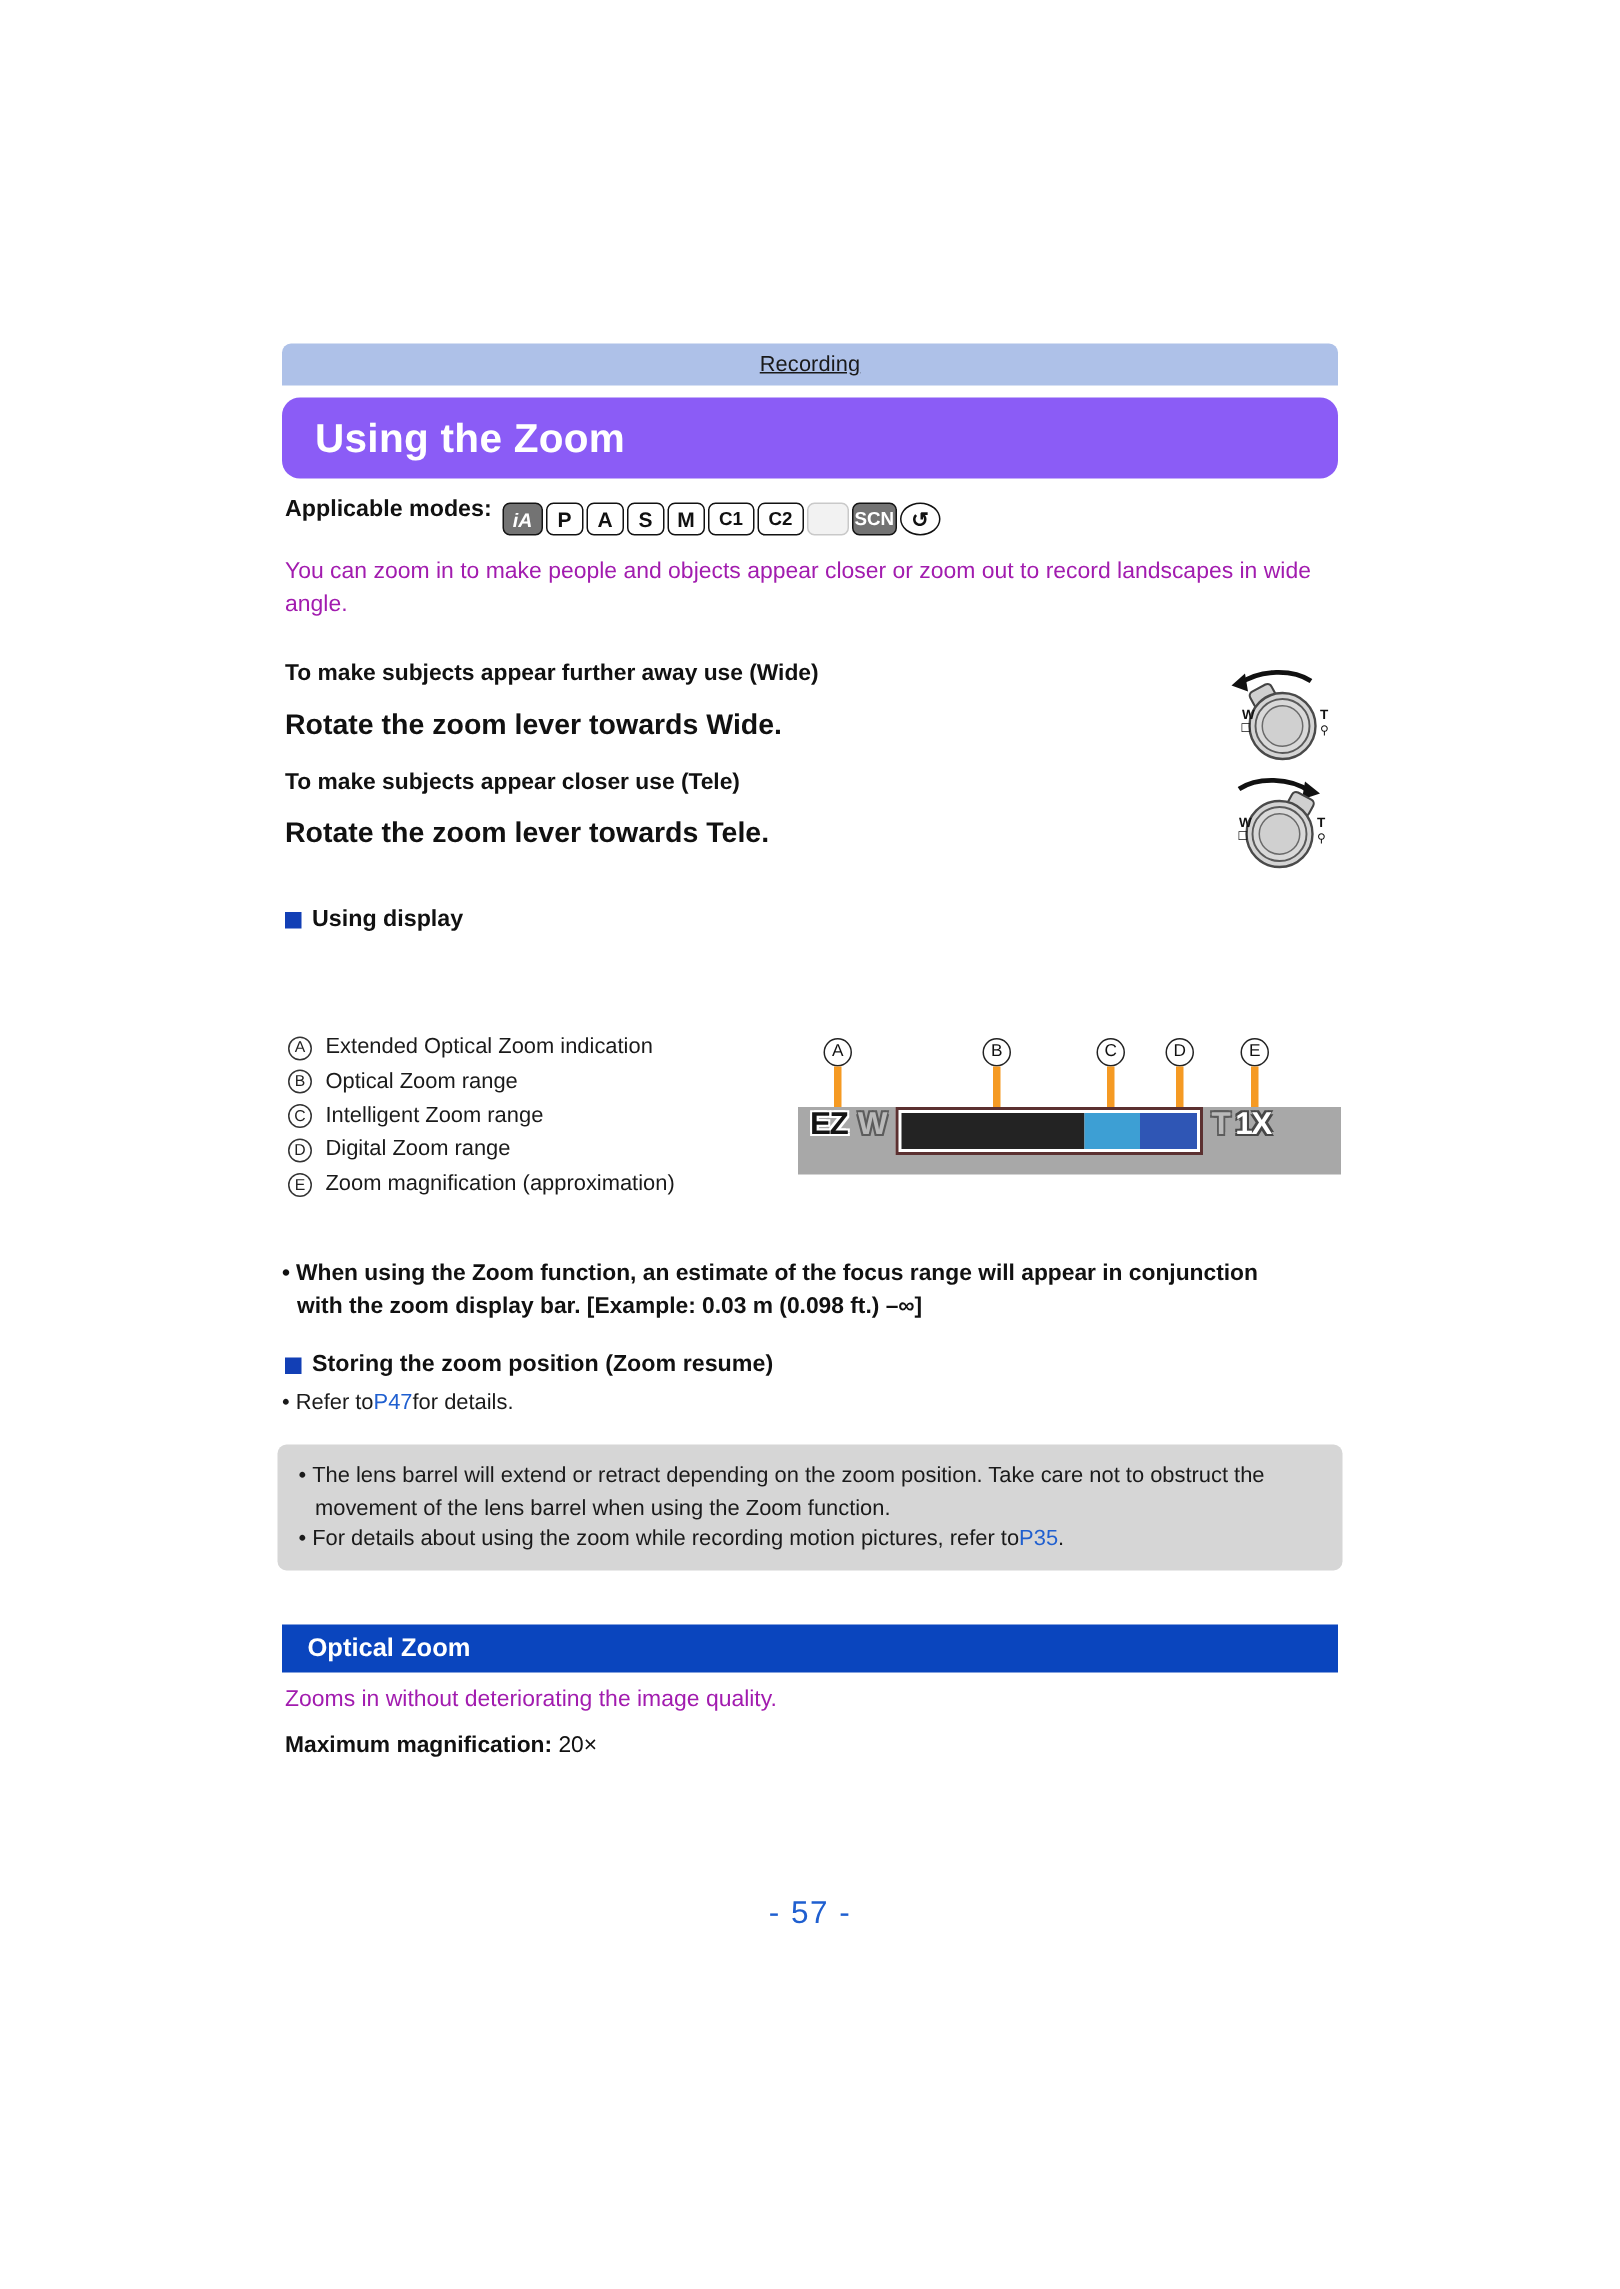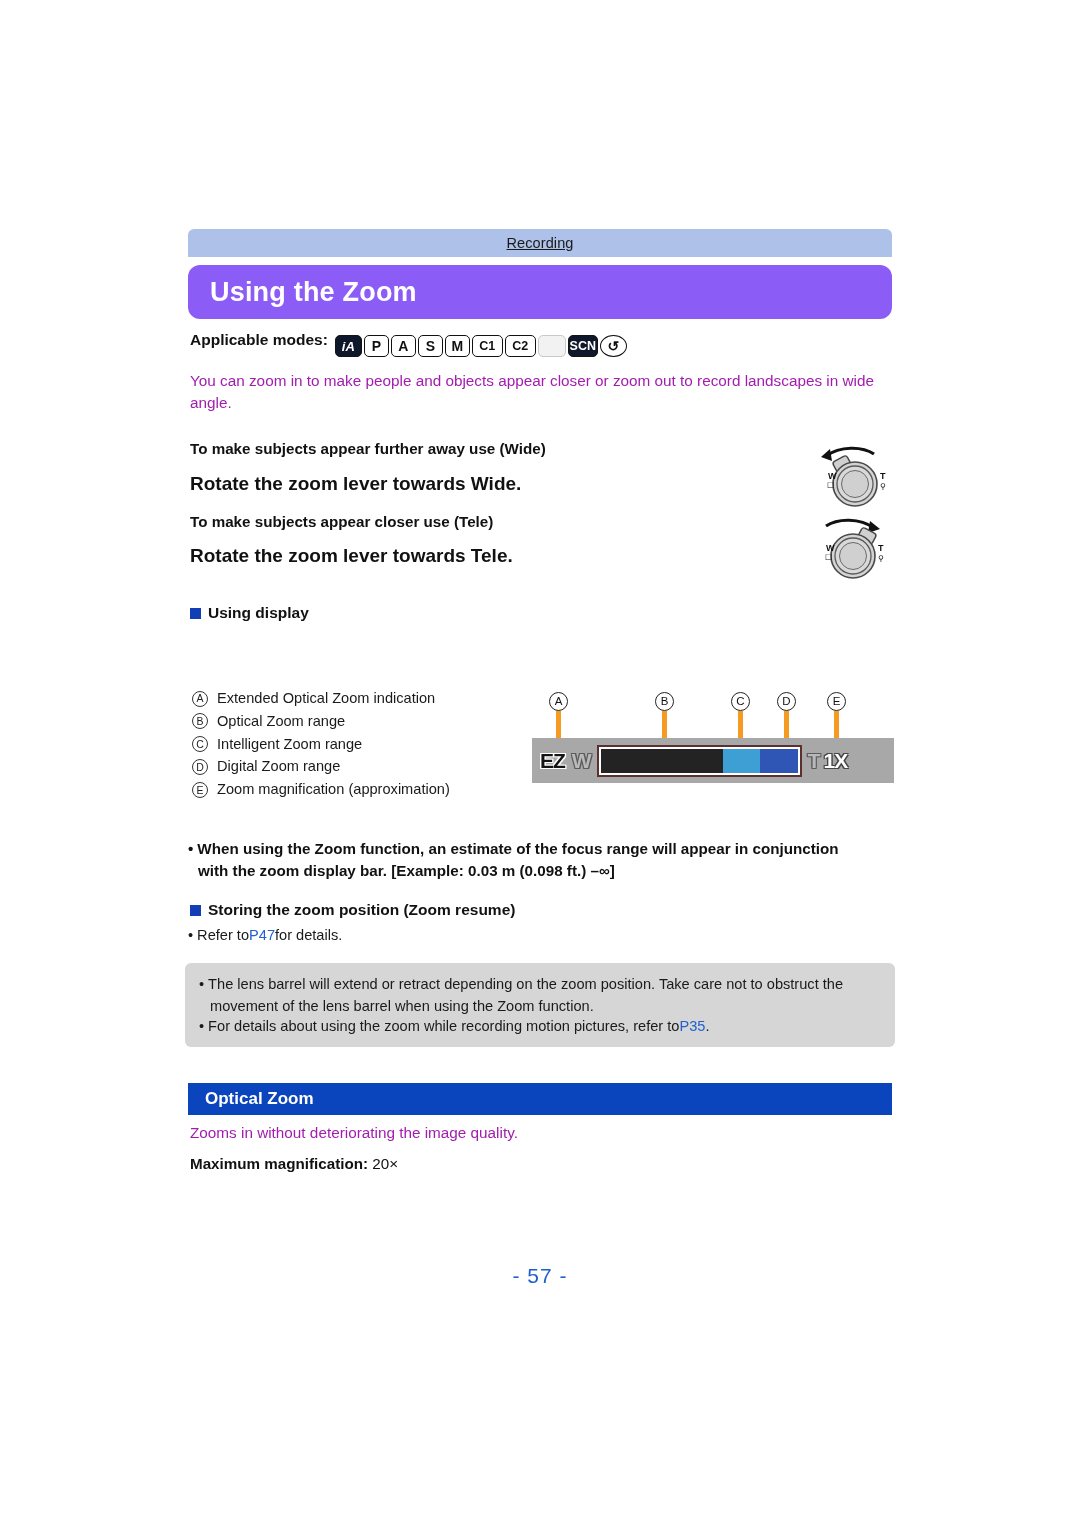--- a/index.html
+++ b/index.html
@@ -83,21 +83,21 @@
     border-radius: 5px;
     background: #fff;
     color: #111;
     font-size: 14px;
     font-weight: bold;
     display: flex;
     align-items: center;
     justify-content: center;
     line-height: 1;
   }
-  .mode.filled { background: #0f172a; color: #ffffff; border-color: #141414; }
+  .mode.filled { background: #737373; color: #ffffff; border-color: #141414; }
   .mode.wide { width: 31px; font-size: 12.5px; }
   .mode.ia   { width: 27px; font-size: 13px; font-style: italic; }
   .mode.dim {
     background: #f2f2f2;
     border: 1.6px solid #c9c9c9;
     color: #f2f2f2;
     width: 28px;
   }
   .mode.circle { border-radius: 50%/50%; width: 27px; }
   .mode.scn { width: 30px; font-size: 12.5px; }
@@ -190,21 +190,20 @@
     top: 19px;
   }
   .zoombar-panel {
     position: absolute;
     left: 4px;
     top: 46px;
     width: 362px;
     height: 45px;
     background: #a8a8a8;
     display: flex;
-    align-items: center;
     padding: 0 8px;
   }
   .ez-label {
     font-size: 21px;
     font-weight: bold;
     color: #141414;
     text-shadow: -1.3px -1.3px 0 #fff, 1.3px -1.3px 0 #fff, -1.3px 1.3px 0 #fff, 1.3px 1.3px 0 #fff;
     margin-right: 7px;
     letter-spacing: -1px;
   }

